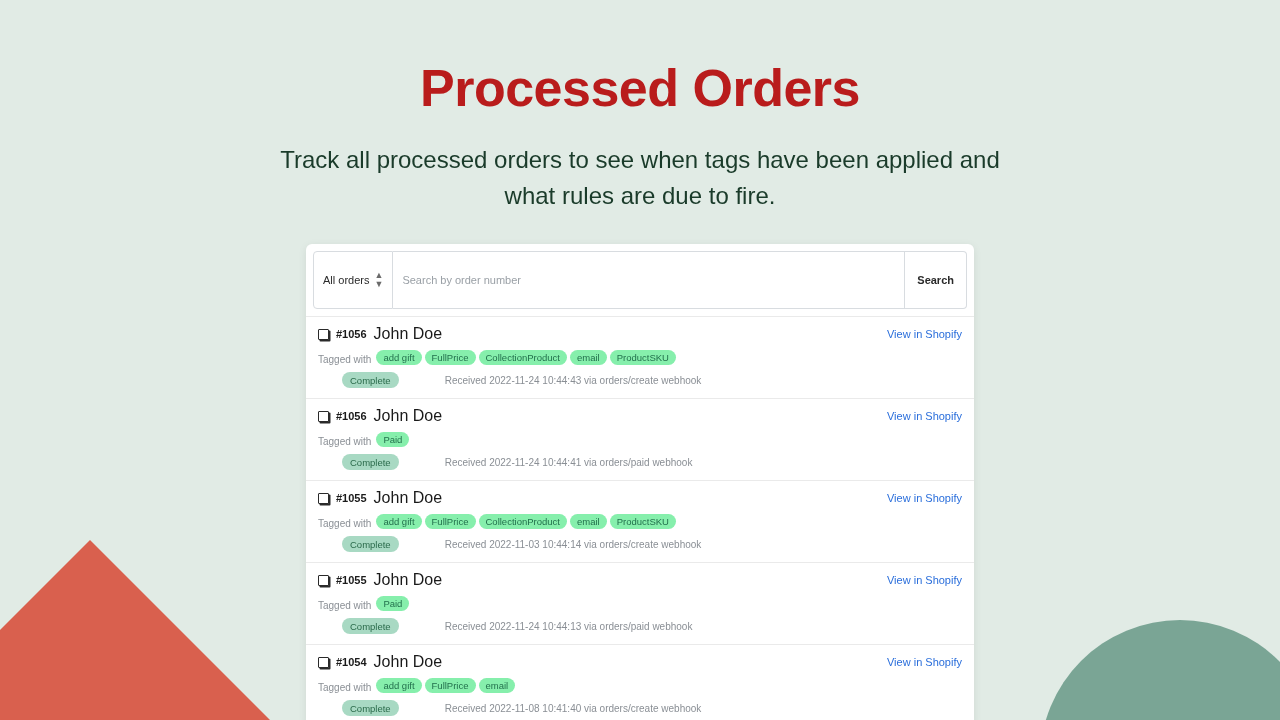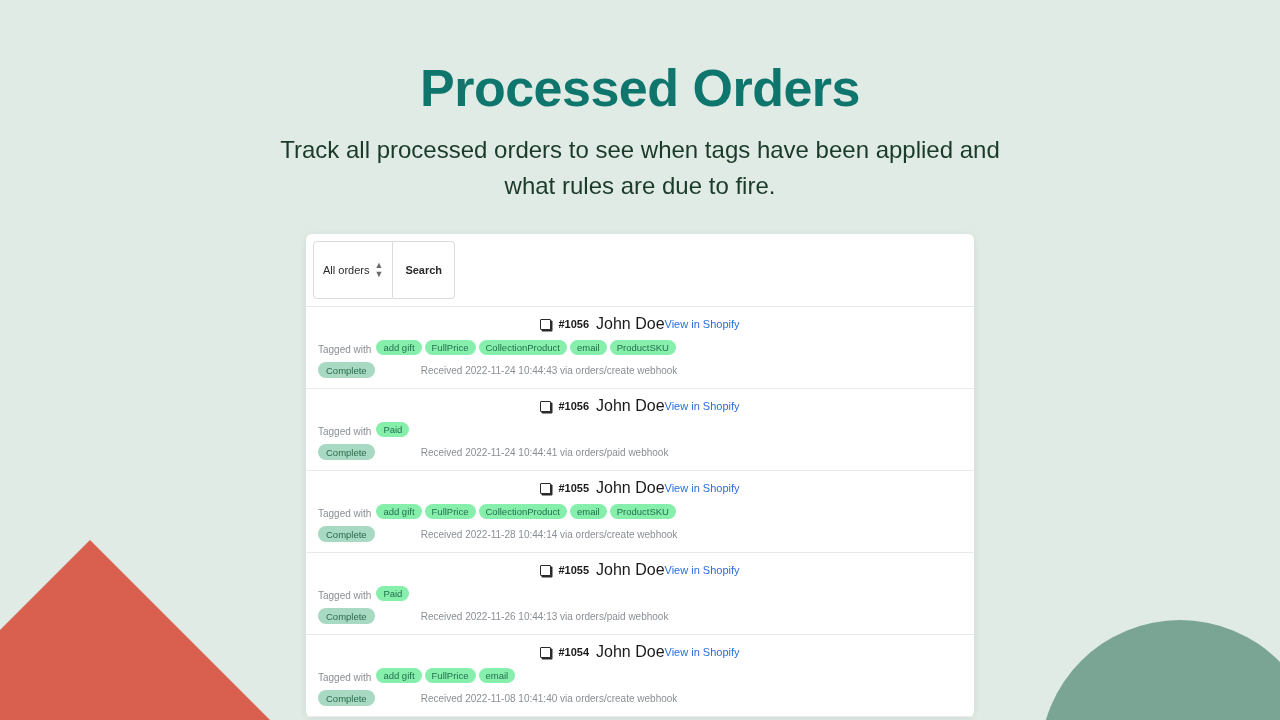--- a/index.html
+++ b/index.html
@@ -26,32 +26,32 @@
       position: absolute;
       bottom: -180px;
       right: -40px;
       width: 280px;
       height: 280px;
       border-radius: 50%;
       background: #7aa595;
     }
     .page-title {
       text-align: center;
-      color: #0f766e;
+      color: #b91c1c;
       font-size: 52px;
       font-weight: 600;
       margin-top: 58px;
       letter-spacing: -0.5px;
     }
     .page-subtitle {
       text-align: center;
       color: #1a3b2a;
       font-size: 24px;
       font-weight: 400;
-      margin-top: 14px;
+      margin-top: 24px;
       line-height: 1.5;
       max-width: 720px;
       margin-left: auto;
       margin-right: auto;
     }
     .card {
       background: #fff;
       border-radius: 6px;
       box-shadow: 0 2px 8px rgba(0,0,0,0.08);
       width: 668px;
@@ -99,21 +99,21 @@
       cursor: pointer;
       color: #2a2a2a;
     }
     .order-row {
       padding: 8px 12px 10px;
       border-bottom: 1px solid #eaeaea;
     }
     .order-head {
       display: flex;
       align-items: center;
-      justify-content: center;
+      justify-content: space-between;
     }
     .order-head-left {
       display: flex;
       align-items: center;
       gap: 7px;
     }
     .order-icon {
       width: 11px;
       height: 11px;
       border: 1.5px solid #2a2a2a;
@@ -146,20 +146,21 @@
       font-size: 9.5px;
       padding: 2px 7px;
       border-radius: 9px;
       font-weight: 500;
     }
     .status-line {
       margin-top: 7px;
       display: flex;
       align-items: center;
       gap: 6px;
+      margin-left: 24px;
     }
     .status-pill {
       background: #a8d9c3;
       color: #2a6a4a;
       font-size: 9.5px;
       padding: 2.5px 8px;
       border-radius: 9px;
       font-weight: 500;
     }
     .status-text {
@@ -176,20 +177,21 @@
 
 <h1 class="page-title">Processed Orders</h1>
 <p class="page-subtitle">Track all processed orders to see when tags have been applied and what rules are due to fire.</p>
 
 <div class="card">
   <div class="search-row">
     <div class="filter-select">
       <span>All orders</span>
       <span class="sort-icon">▲<br>▼</span>
     </div>
+    <input class="search-input" type="text" placeholder="Search by order number" style="">
     <button class="search-btn">Search</button>
   </div>
   <div id="orders-container">
       <div class="order-row">
         <div class="order-head">
           <div class="order-head-left">
             <div class="order-icon"></div>
             <span class="order-num">#1056</span>
             <span class="order-name">John Doe</span>
           </div>
@@ -238,39 +240,39 @@
         <div class="tag-line">
           <span class="tag-label">Tagged with</span>
           <span class="tag-pill">add gift</span>
           <span class="tag-pill">FullPrice</span>
           <span class="tag-pill">CollectionProduct</span>
           <span class="tag-pill">email</span>
           <span class="tag-pill">ProductSKU</span>
         </div>
         <div class="status-line">
           <span class="status-pill">Complete</span>
-          <span class="status-text">Received 2022-11-28 10:44:14 via orders/create webhook</span>
+          <span class="status-text">Received 2022-11-03 10:44:14 via orders/create webhook</span>
         </div>
       </div>
       <div class="order-row">
         <div class="order-head">
           <div class="order-head-left">
             <div class="order-icon"></div>
             <span class="order-num">#1055</span>
             <span class="order-name">John Doe</span>
           </div>
           <span class="view-link">View in Shopify</span>
         </div>
         <div class="tag-line">
           <span class="tag-label">Tagged with</span>
           <span class="tag-pill">Paid</span>
         </div>
         <div class="status-line">
           <span class="status-pill">Complete</span>
-          <span class="status-text">Received 2022-11-26 10:44:13 via orders/paid webhook</span>
+          <span class="status-text">Received 2022-11-24 10:44:13 via orders/paid webhook</span>
         </div>
       </div>
       <div class="order-row">
         <div class="order-head">
           <div class="order-head-left">
             <div class="order-icon"></div>
             <span class="order-num">#1054</span>
             <span class="order-name">John Doe</span>
           </div>
           <span class="view-link">View in Shopify</span>

